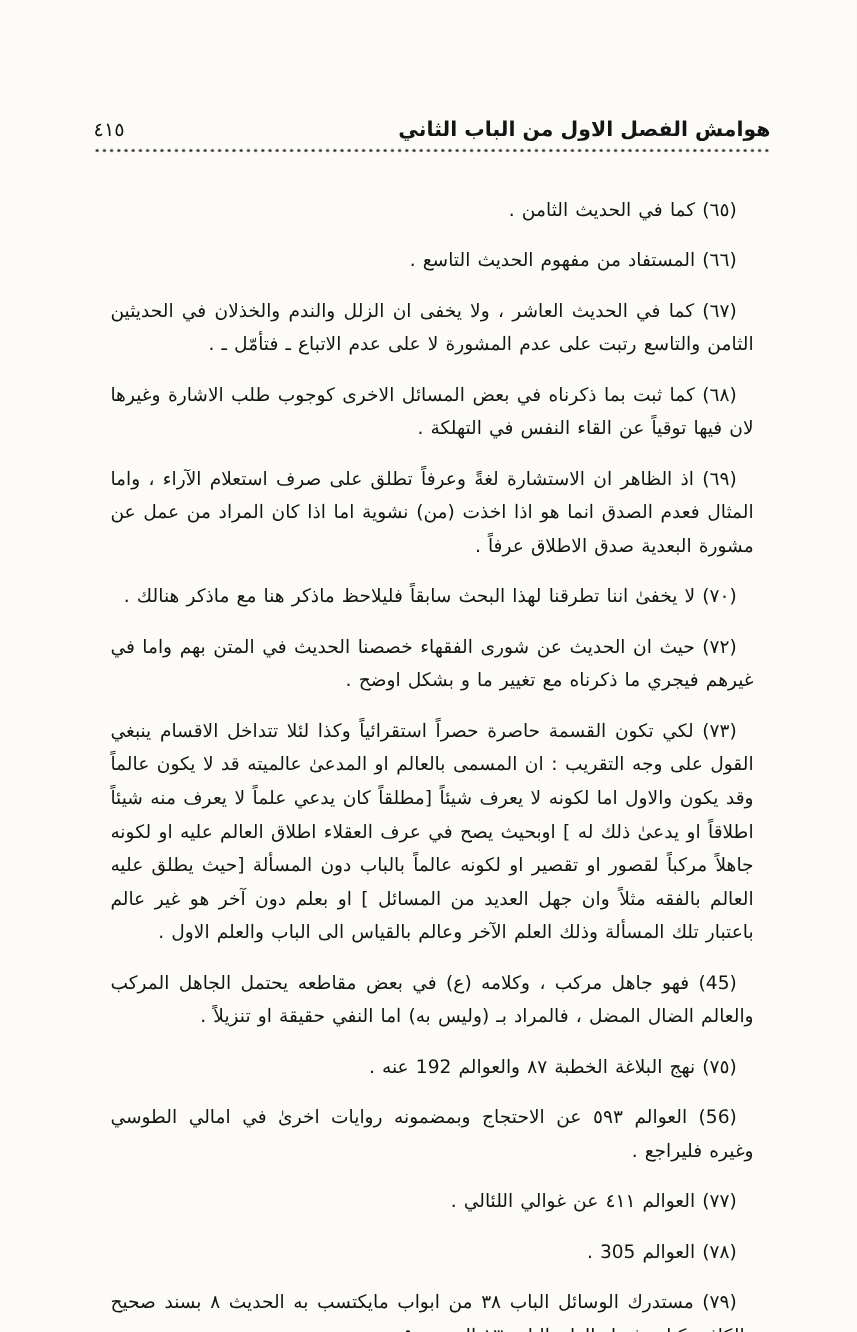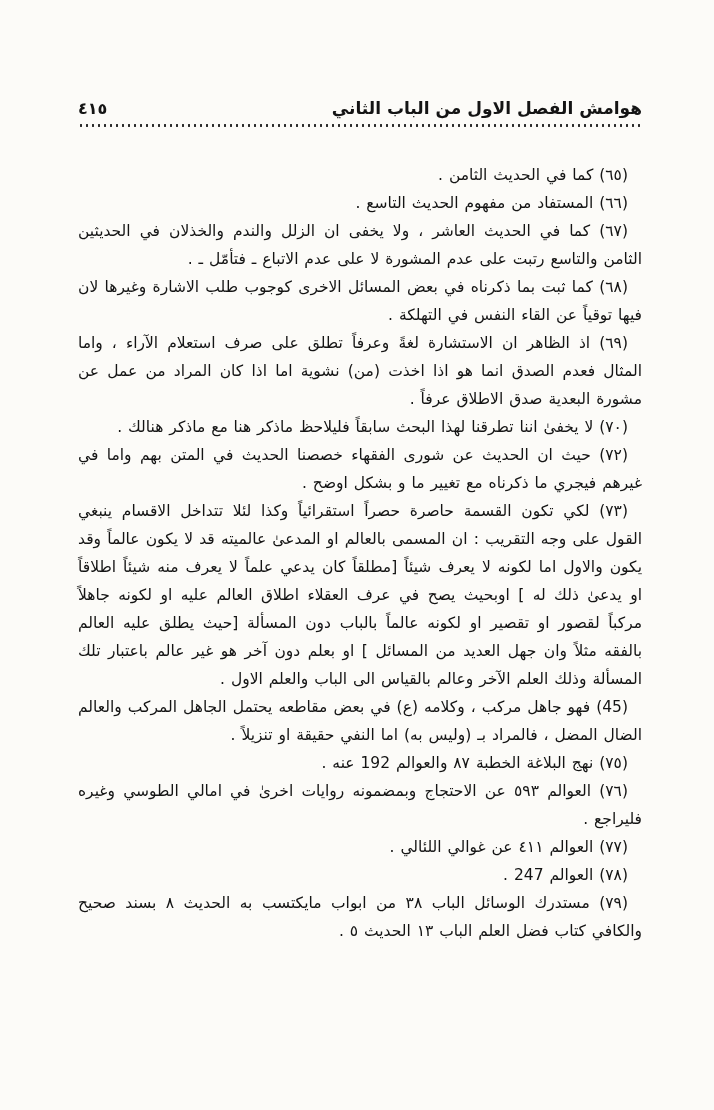--- a/index.html
+++ b/index.html
@@ -28,36 +28,36 @@
   }
   .page-title {
     font-size: 17px;
     font-weight: bold;
     margin: 0;
     letter-spacing: 0;
     text-align: center;
   }
   .page-number {
     font-size: 16px;
-    font-weight: bold;
+    font-weight: normal;
   }
   .dotted-rule {
     height: 5px;
     margin: 2px 0 34px 0;
     background-image: radial-gradient(circle, #2a2a2a 1.1px, transparent 1.4px);
     background-size: 6px 5px;
     background-repeat: repeat-x;
     background-position: 0 1px;
   }
   .notes {
     font-size: 15.5px;
     line-height: 28px;
   }
   .note {
-    margin: 0;
+    margin: 14px;
     text-align: justify;
     text-indent: 14px;
     word-spacing: 1px;
   }
 </style>
 </head>
 <body>
 
 <div class="page">
 
@@ -72,19 +72,19 @@
     <p class="note">(٦٥) كما في الحديث الثامن .</p>
     <p class="note">(٦٦) المستفاد من مفهوم الحديث التاسع .</p>
     <p class="note">(٦٧) كما في الحديث العاشر ، ولا يخفى ان الزلل والندم والخذلان في الحديثين الثامن والتاسع رتبت على عدم المشورة لا على عدم الاتباع ـ فتأمّل ـ .</p>
     <p class="note">(٦٨) كما ثبت بما ذكرناه في بعض المسائل الاخرى كوجوب طلب الاشارة وغيرها لان فيها توقياً عن القاء النفس في التهلكة .</p>
     <p class="note">(٦٩) اذ الظاهر ان الاستشارة لغةً وعرفاً تطلق على صرف استعلام الآراء ، واما المثال فعدم الصدق انما هو اذا اخذت (من) نشوية اما اذا كان المراد من عمل عن مشورة البعدية صدق الاطلاق عرفاً .</p>
     <p class="note">(٧٠) لا يخفىٰ اننا تطرقنا لهذا البحث سابقاً فليلاحظ ماذكر هنا مع ماذكر هنالك .</p>
     <p class="note">(٧٢) حيث ان الحديث عن شورى الفقهاء خصصنا الحديث في المتن بهم واما في غيرهم فيجري ما ذكرناه مع تغيير ما و بشكل اوضح .</p>
     <p class="note">(٧٣) لكي تكون القسمة حاصرة حصراً استقرائياً وكذا لئلا تتداخل الاقسام ينبغي القول على وجه التقريب : ان المسمى بالعالم او المدعىٰ عالميته قد لا يكون عالماً وقد يكون والاول اما لكونه لا يعرف شيئاً [مطلقاً كان يدعي علماً لا يعرف منه شيئاً اطلاقاً او يدعىٰ ذلك له ] اوبحيث يصح في عرف العقلاء اطلاق العالم عليه او لكونه جاهلاً مركباً لقصور او تقصير او لكونه عالماً بالباب دون المسألة [حيث يطلق عليه العالم بالفقه مثلاً وان جهل العديد من المسائل ] او بعلم دون آخر هو غير عالم باعتبار تلك المسألة وذلك العلم الآخر وعالم بالقياس الى الباب والعلم الاول .</p>
     <p class="note">(45) فهو جاهل مركب ، وكلامه (ع) في بعض مقاطعه يحتمل الجاهل المركب والعالم الضال المضل ، فالمراد بـ (وليس به) اما النفي حقيقة او تنزيلاً .</p>
     <p class="note">(٧٥) نهج البلاغة الخطبة ٨٧ والعوالم 192 عنه .</p>
-    <p class="note">(٧٦) العوالم ٥٩٣ عن الاحتجاج وبمضمونه روايات اخرىٰ في امالي الطوسي وغيره فليراجع .</p>
+    <p class="note">(56) العوالم ٥٩٣ عن الاحتجاج وبمضمونه روايات اخرىٰ في امالي الطوسي وغيره فليراجع .</p>
     <p class="note">(٧٧) العوالم ٤١١ عن غوالي اللئالي .</p>
-    <p class="note">(٧٨) العوالم 247 .</p>
+    <p class="note">(٧٨) العوالم 305 .</p>
     <p class="note">(٧٩) مستدرك الوسائل الباب ٣٨ من ابواب مايكتسب به الحديث ٨ بسند صحيح والكافي كتاب فضل العلم الباب ١٣ الحديث ٥ .</p>
   </main>
 
 </div>
 
 </body></html>

